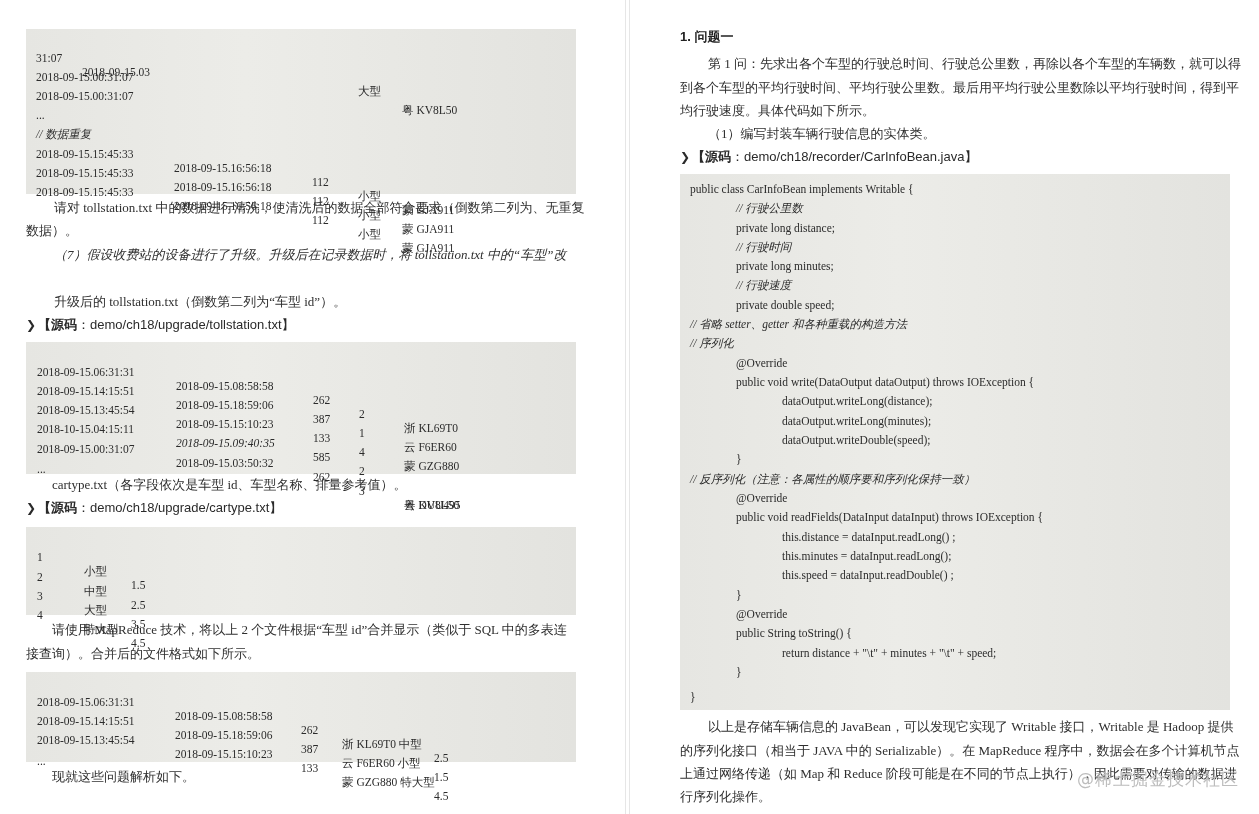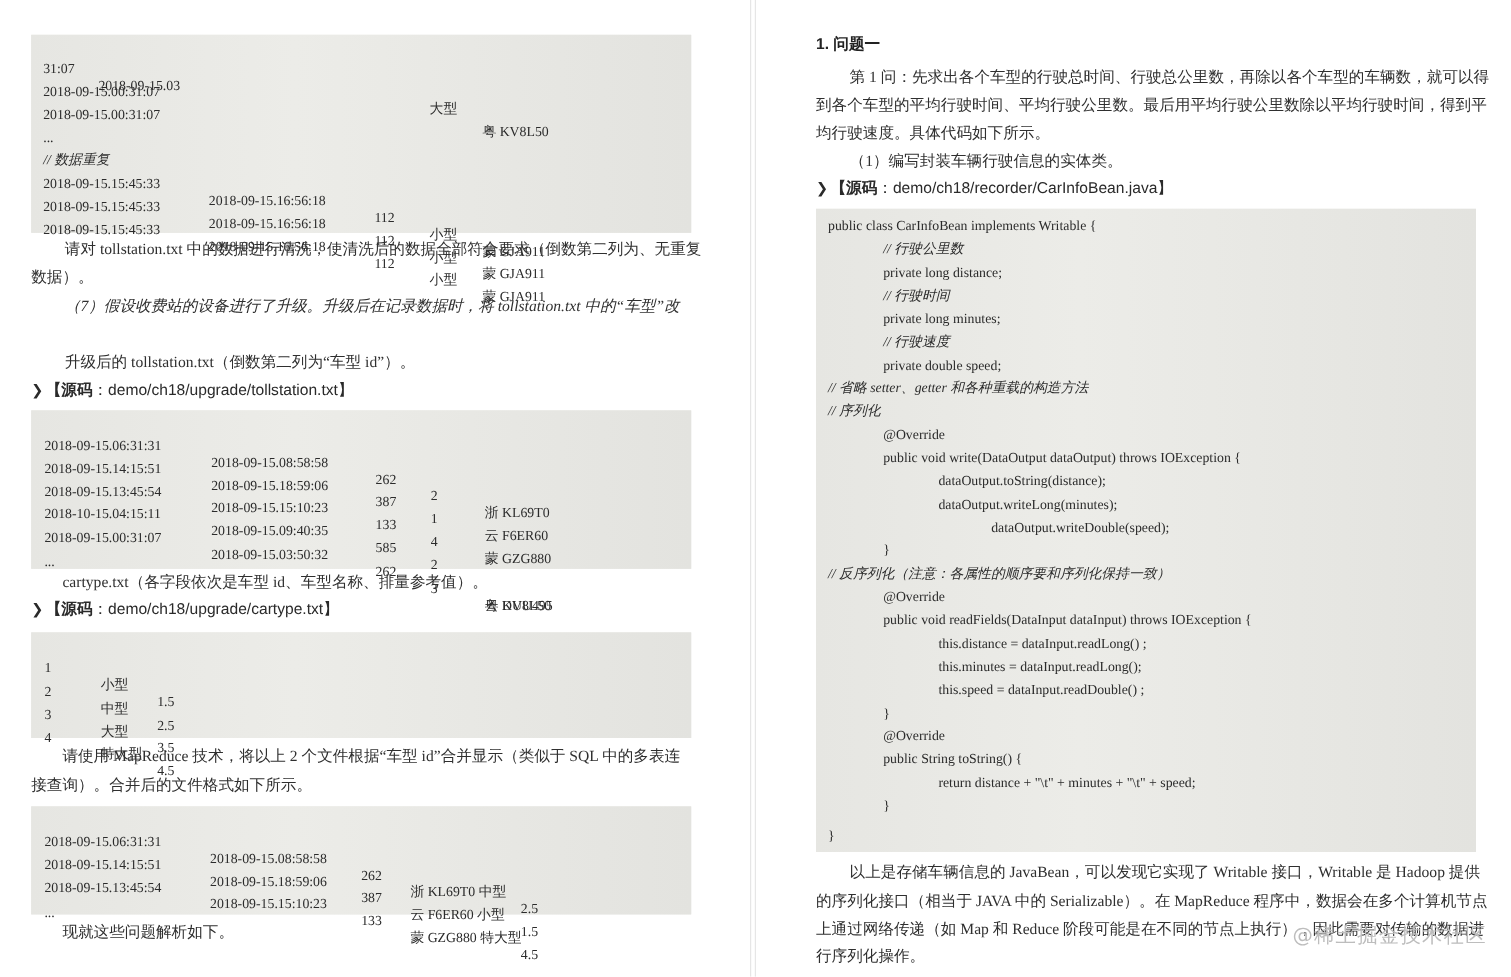--- a/index.html
+++ b/index.html
@@ -115,21 +115,21 @@
     </div>
     <div class="code-line" style="left:11px;top:47px;">
       <span class="cell" style="left:0;">2018-09-15.13:45:54</span>
       <span class="cell" style="left:139px;">2018-09-15.15:10:23</span>
       <span class="cell" style="left:276px;">133</span>
       <span class="cell" style="left:322px;">4</span>
       <span class="cell" style="left:367px;">蒙 GZG880</span>
     </div>
     <div class="code-line" style="left:11px;top:66px;">
       <span class="cell" style="left:0;">2018-10-15.04:15:11</span>
-      <span class="cell" style="left:139px;">2018-09-15.09:40:35</span>
+      <span class="cell" style="left:139px;font-style:italic;">2018-09-15.09:40:35</span>
       <span class="cell" style="left:276px;">585</span>
       <span class="cell" style="left:322px;">2</span>
       <span class="cell" style="left:367px;margin-top:20px;">云 DUU495</span>
     </div>
     <div class="code-line" style="left:11px;top:86px;">
       <span class="cell" style="left:0;">2018-09-15.00:31:07</span>
       <span class="cell" style="left:139px;">2018-09-15.03:50:32</span>
       <span class="cell" style="left:276px;">262</span>
       <span class="cell" style="left:322px;">3</span>
       <span class="cell" style="left:367px;">粤 KV8L50</span>
@@ -221,23 +221,23 @@
         <div class="code-line comment" style="left: 56px; top: 27px;">// 行驶公里数</div>
         <div class="code-line" style="left: 56px; top: 47px;">private long distance;</div>
         <div class="code-line comment" style="left: 56px; top: 66px;">// 行驶时间</div>
         <div class="code-line" style="left: 56px; top: 85px;">private long minutes;</div>
         <div class="code-line comment" style="left: 56px; top: 104px;">// 行驶速度</div>
         <div class="code-line" style="left: 56px; top: 124px;">private double speed;</div>
         <div class="code-line comment" style="left: 10px; top: 143px;">// 省略 setter、getter 和各种重载的构造方法</div>
         <div class="code-line comment" style="left: 10px; top: 162px;">// 序列化</div>
         <div class="code-line" style="left: 56px; top: 182px;">@Override</div>
         <div class="code-line" style="left: 56px; top: 201px;">public void write(DataOutput dataOutput) throws IOException {</div>
-        <div class="code-line" style="left: 102px; top: 220px;">dataOutput.toString(distance);</div>
+        <div class="code-line" style="left: 102px; top: 220px;">dataOutput.writeLong(distance);</div>
         <div class="code-line" style="left: 102px; top: 240px;">dataOutput.writeLong(minutes);</div>
-        <div class="code-line" style="left: 102px; top: 259px; margin-left: 44px;">dataOutput.writeDouble(speed);</div>
+        <div class="code-line" style="left: 102px; top: 259px;">dataOutput.writeDouble(speed);</div>
         <div class="code-line" style="left: 56px; top: 278px;">}</div>
         <div class="code-line comment" style="left: 10px; top: 298px;">// 反序列化（注意：各属性的顺序要和序列化保持一致）</div>
         <div class="code-line" style="left: 56px; top: 317px;">@Override</div>
         <div class="code-line" style="left: 56px; top: 336px;">public void readFields(DataInput dataInput) throws IOException {</div>
         <div class="code-line" style="left: 102px; top: 356px;">this.distance = dataInput.readLong() ;</div>
         <div class="code-line" style="left: 102px; top: 375px;">this.minutes = dataInput.readLong();</div>
         <div class="code-line" style="left: 102px; top: 394px;">this.speed = dataInput.readDouble() ;</div>
         <div class="code-line" style="left: 56px; top: 414px;">}</div>
         <div class="code-line" style="left: 56px; top: 433px;">@Override</div>
         <div class="code-line" style="left: 56px; top: 452px;">public String toString() {</div>

